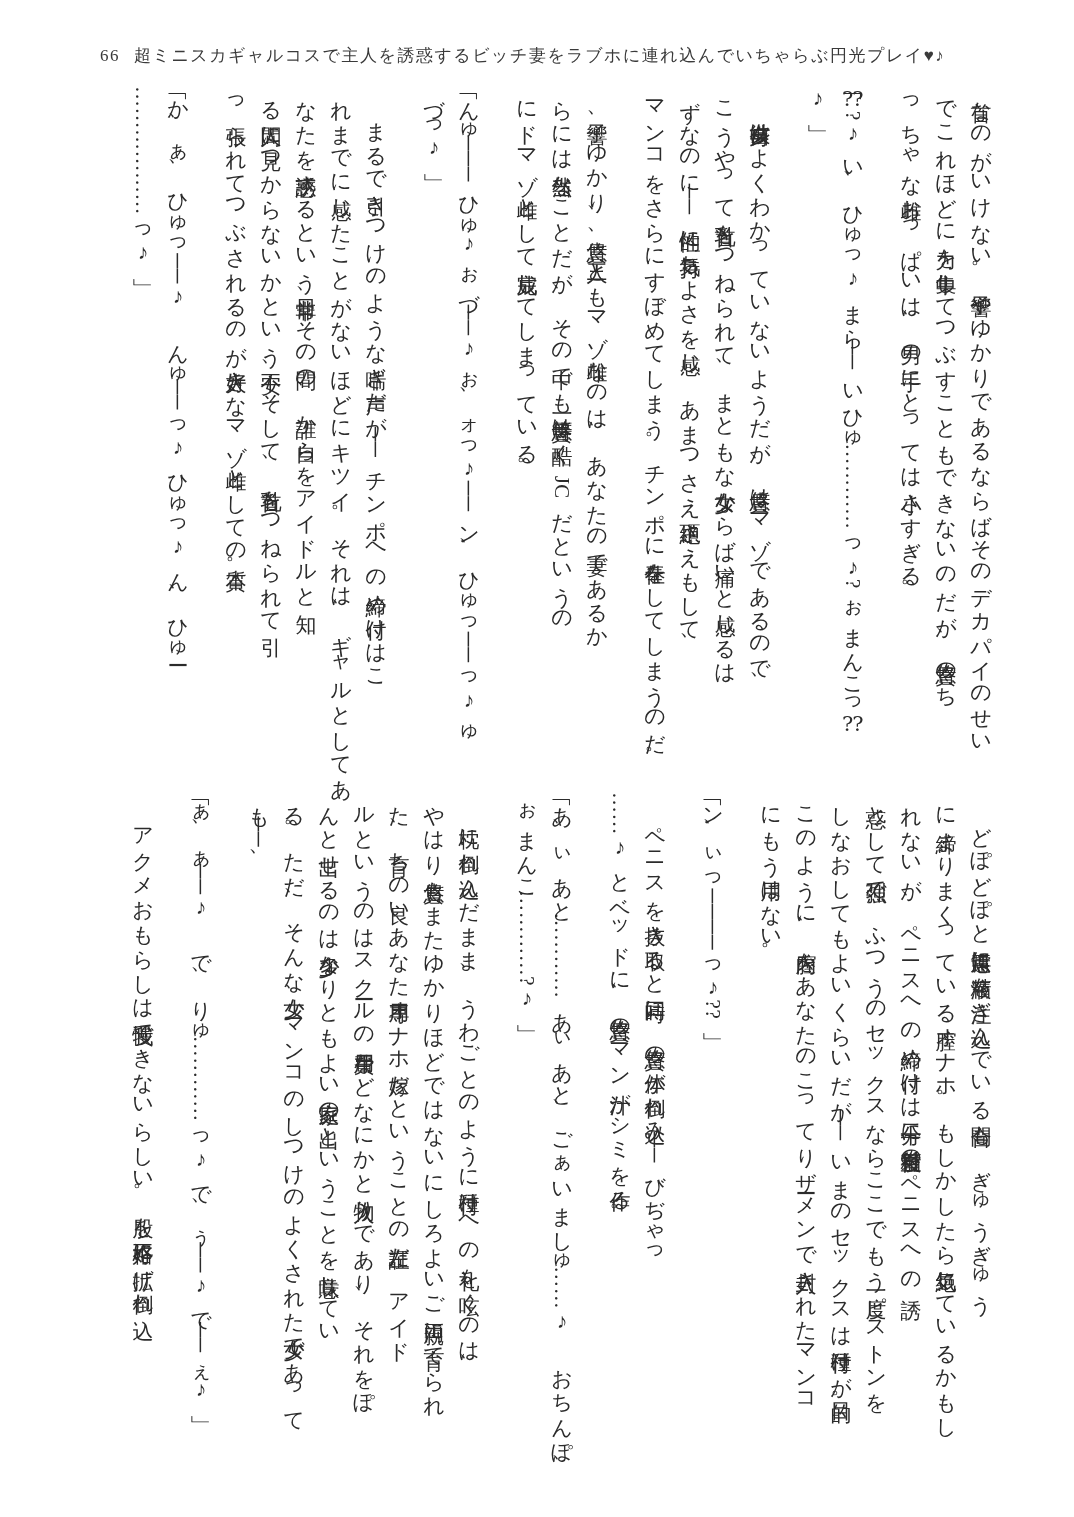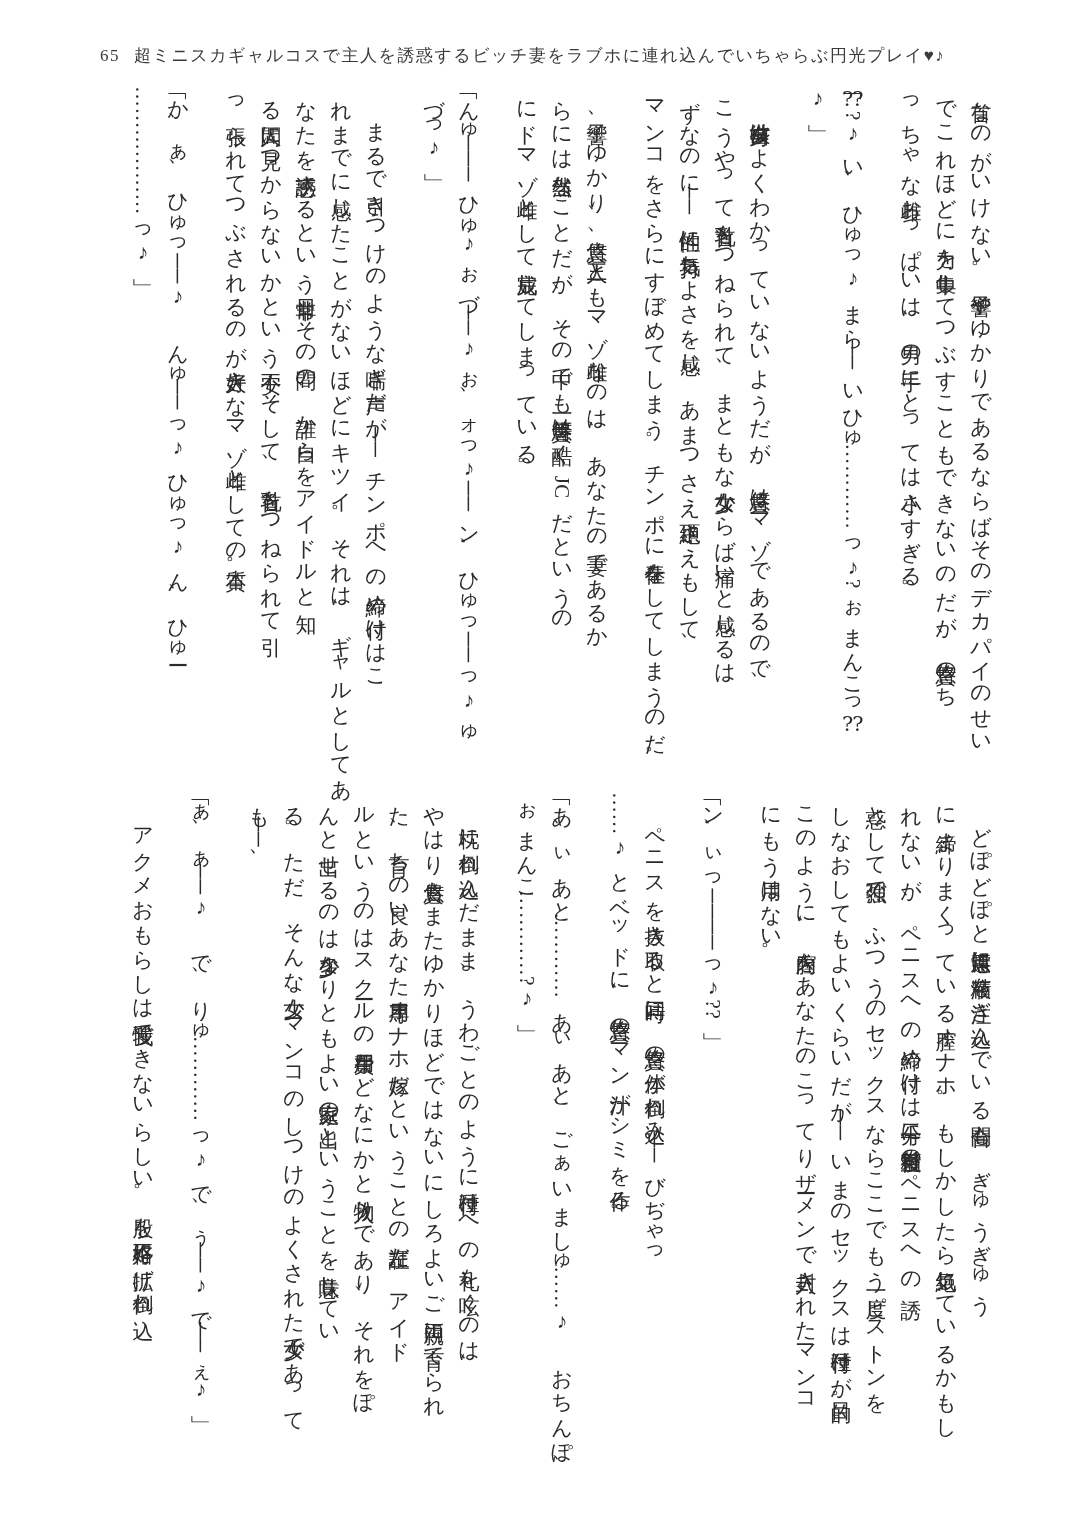--- a/index.html
+++ b/index.html
@@ -46,21 +46,21 @@
   }
   .text-block p.gap{margin-block-start:23px;}
   .text-block p.indent{text-indent:1em;}
 </style>
 </head>
 <body>
 
 <div class="page">
 
   <div class="running-header">
-    <span class="pagenum">65</span><span>超ミニスカギャルコスで主人を誘惑するビッチ妻をラブホに連れ込んでいちゃらぶ円光プレイ♥♪</span>
+    <span class="pagenum">66</span><span>超ミニスカギャルコスで主人を誘惑するビッチ妻をラブホに連れ込んでいちゃらぶ円光プレイ♥♪</span>
   </div>
 
   <div class="text-block top">
     <p class="line">首なのがいけない。響子やゆかりであるならばそのデカパイのせい</p>
     <p class="line">でこれほどに力を集中してつぶすこともできないのだが、悠貴のち</p>
     <p class="line">っちゃな雌おっぱいは、男の手にとっては小さすぎる。</p>
     <p class="line gap">「⁇?♪い、ひゅっ♪まら──いひゅ…………っ♪?ぉまんこっ⁇</p>
     <p class="line">♪」</p>
     <p class="line gap indent">彼女自身はよくわかっていないようだが、悠貴はマゾであるので、</p>
     <p class="line">こうやって乳首をつねられて、まともな少女ならば痛いと感じるは</p>

